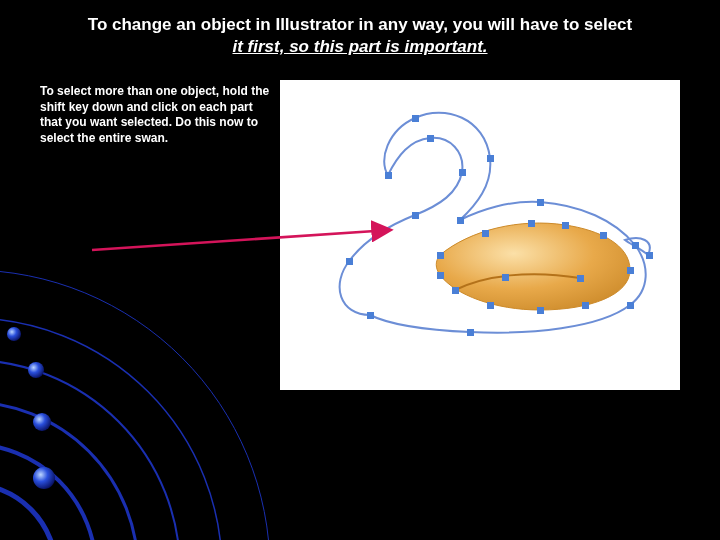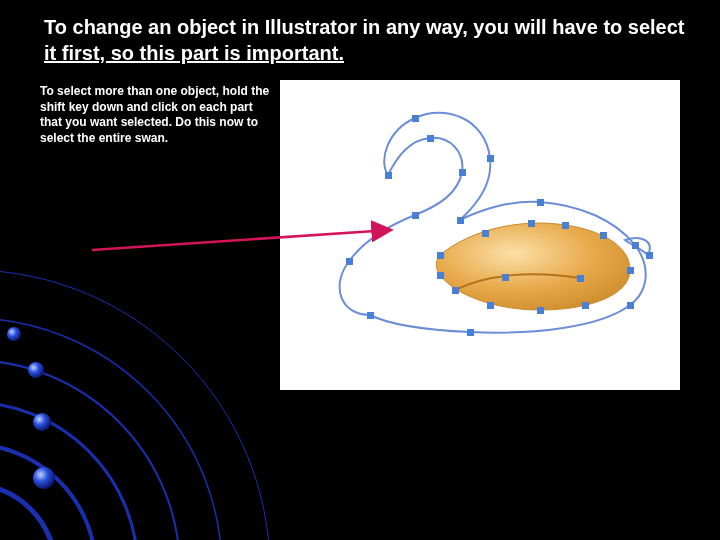--- a/index.html
+++ b/index.html
@@ -9,29 +9,30 @@
     height: 540px;
     background: #000;
     font-family: Arial, Helvetica, sans-serif;
     color: #fff;
     overflow: hidden;
     position: relative;
   }
   .heading {
     position: absolute;
     top: 14px;
-    left: 44px;
+    left: 28px;
     right: 28px;
-    font-size: 20px;
+    font-size: 17px;
     font-weight: bold;
-    text-align: left;
+    text-align: center;
     line-height: 1.3;
   }
   .heading .underline {
     text-decoration: underline;
+    font-style: italic;
   }
   .body-text {
     position: absolute;
     top: 84px;
     left: 40px;
     width: 230px;
     font-size: 12px;
     font-weight: bold;
     line-height: 1.3;
   }

